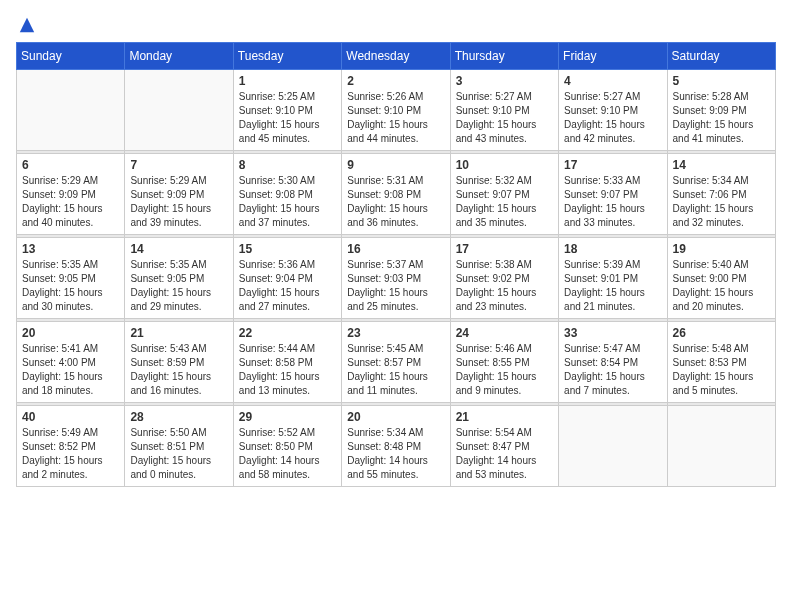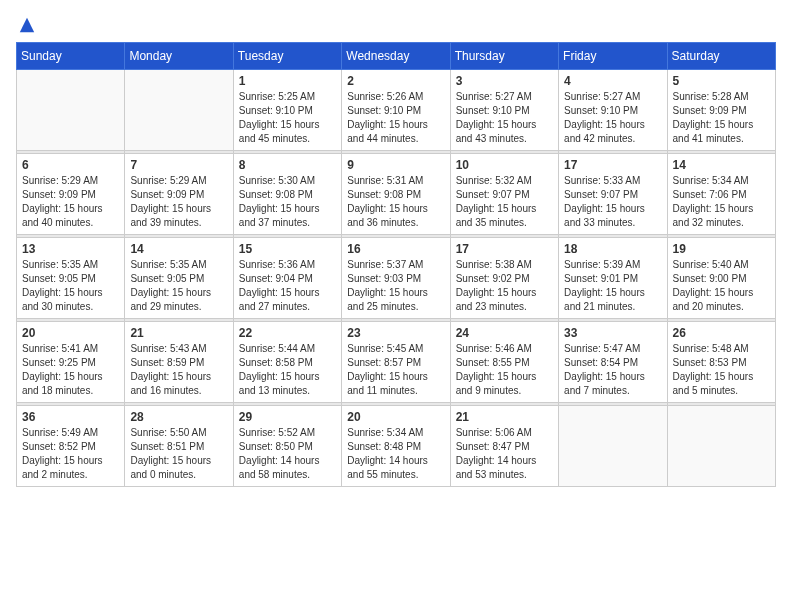--- a/index.html
+++ b/index.html
@@ -262,21 +262,21 @@
         <td style="padding: 0px; height: 3px; background-color: rgb(232, 232, 232); border: 1px solid rgb(204, 204, 204);"></td>
         <td style="padding: 0px; height: 3px; background-color: rgb(232, 232, 232); border: 1px solid rgb(204, 204, 204);"></td>
         <td style="padding: 0px; height: 3px; background-color: rgb(232, 232, 232); border: 1px solid rgb(204, 204, 204);"></td>
         <td style="padding: 0px; height: 3px; background-color: rgb(232, 232, 232); border: 1px solid rgb(204, 204, 204);"></td>
         <td style="padding: 0px; height: 3px; background-color: rgb(232, 232, 232); border: 1px solid rgb(204, 204, 204);"></td>
       </tr>
       <tr>
         <td>
           <div class="day-num">20</div>
           <div class="day-info">Sunrise: 5:41 AM
-Sunset: 9:25 PM
+Sunset: 4:00 PM
 Daylight: 15 hours and 18 minutes.</div>
         </td>
         <td>
           <div class="day-num">21</div>
           <div class="day-info">Sunrise: 5:43 AM
 Sunset: 8:59 PM
 Daylight: 15 hours and 16 minutes.</div>
         </td>
         <td>
           <div class="day-num">22</div>
@@ -313,21 +313,21 @@
         <td style="padding: 0px; height: 3px; background-color: rgb(232, 232, 232); border: 1px solid rgb(204, 204, 204);"></td>
         <td style="padding: 0px; height: 3px; background-color: rgb(232, 232, 232); border: 1px solid rgb(204, 204, 204);"></td>
         <td style="padding: 0px; height: 3px; background-color: rgb(232, 232, 232); border: 1px solid rgb(204, 204, 204);"></td>
         <td style="padding: 0px; height: 3px; background-color: rgb(232, 232, 232); border: 1px solid rgb(204, 204, 204);"></td>
         <td style="padding: 0px; height: 3px; background-color: rgb(232, 232, 232); border: 1px solid rgb(204, 204, 204);"></td>
         <td style="padding: 0px; height: 3px; background-color: rgb(232, 232, 232); border: 1px solid rgb(204, 204, 204);"></td>
         <td style="padding: 0px; height: 3px; background-color: rgb(232, 232, 232); border: 1px solid rgb(204, 204, 204);"></td>
       </tr>
       <tr>
         <td>
-          <div class="day-num">36</div>
+          <div class="day-num">40</div>
           <div class="day-info">Sunrise: 5:49 AM
 Sunset: 8:52 PM
 Daylight: 15 hours and 2 minutes.</div>
         </td>
         <td>
           <div class="day-num">28</div>
           <div class="day-info">Sunrise: 5:50 AM
 Sunset: 8:51 PM
 Daylight: 15 hours and 0 minutes.</div>
         </td>
@@ -338,21 +338,21 @@
 Daylight: 14 hours and 58 minutes.</div>
         </td>
         <td>
           <div class="day-num">20</div>
           <div class="day-info">Sunrise: 5:34 AM
 Sunset: 8:48 PM
 Daylight: 14 hours and 55 minutes.</div>
         </td>
         <td>
           <div class="day-num">21</div>
-          <div class="day-info">Sunrise: 5:06 AM
+          <div class="day-info">Sunrise: 5:54 AM
 Sunset: 8:47 PM
 Daylight: 14 hours and 53 minutes.</div>
         </td>
         <td class="empty"></td>
         <td class="empty"></td>
       </tr>
     </tbody>
 </table>
 
 </body></html>

